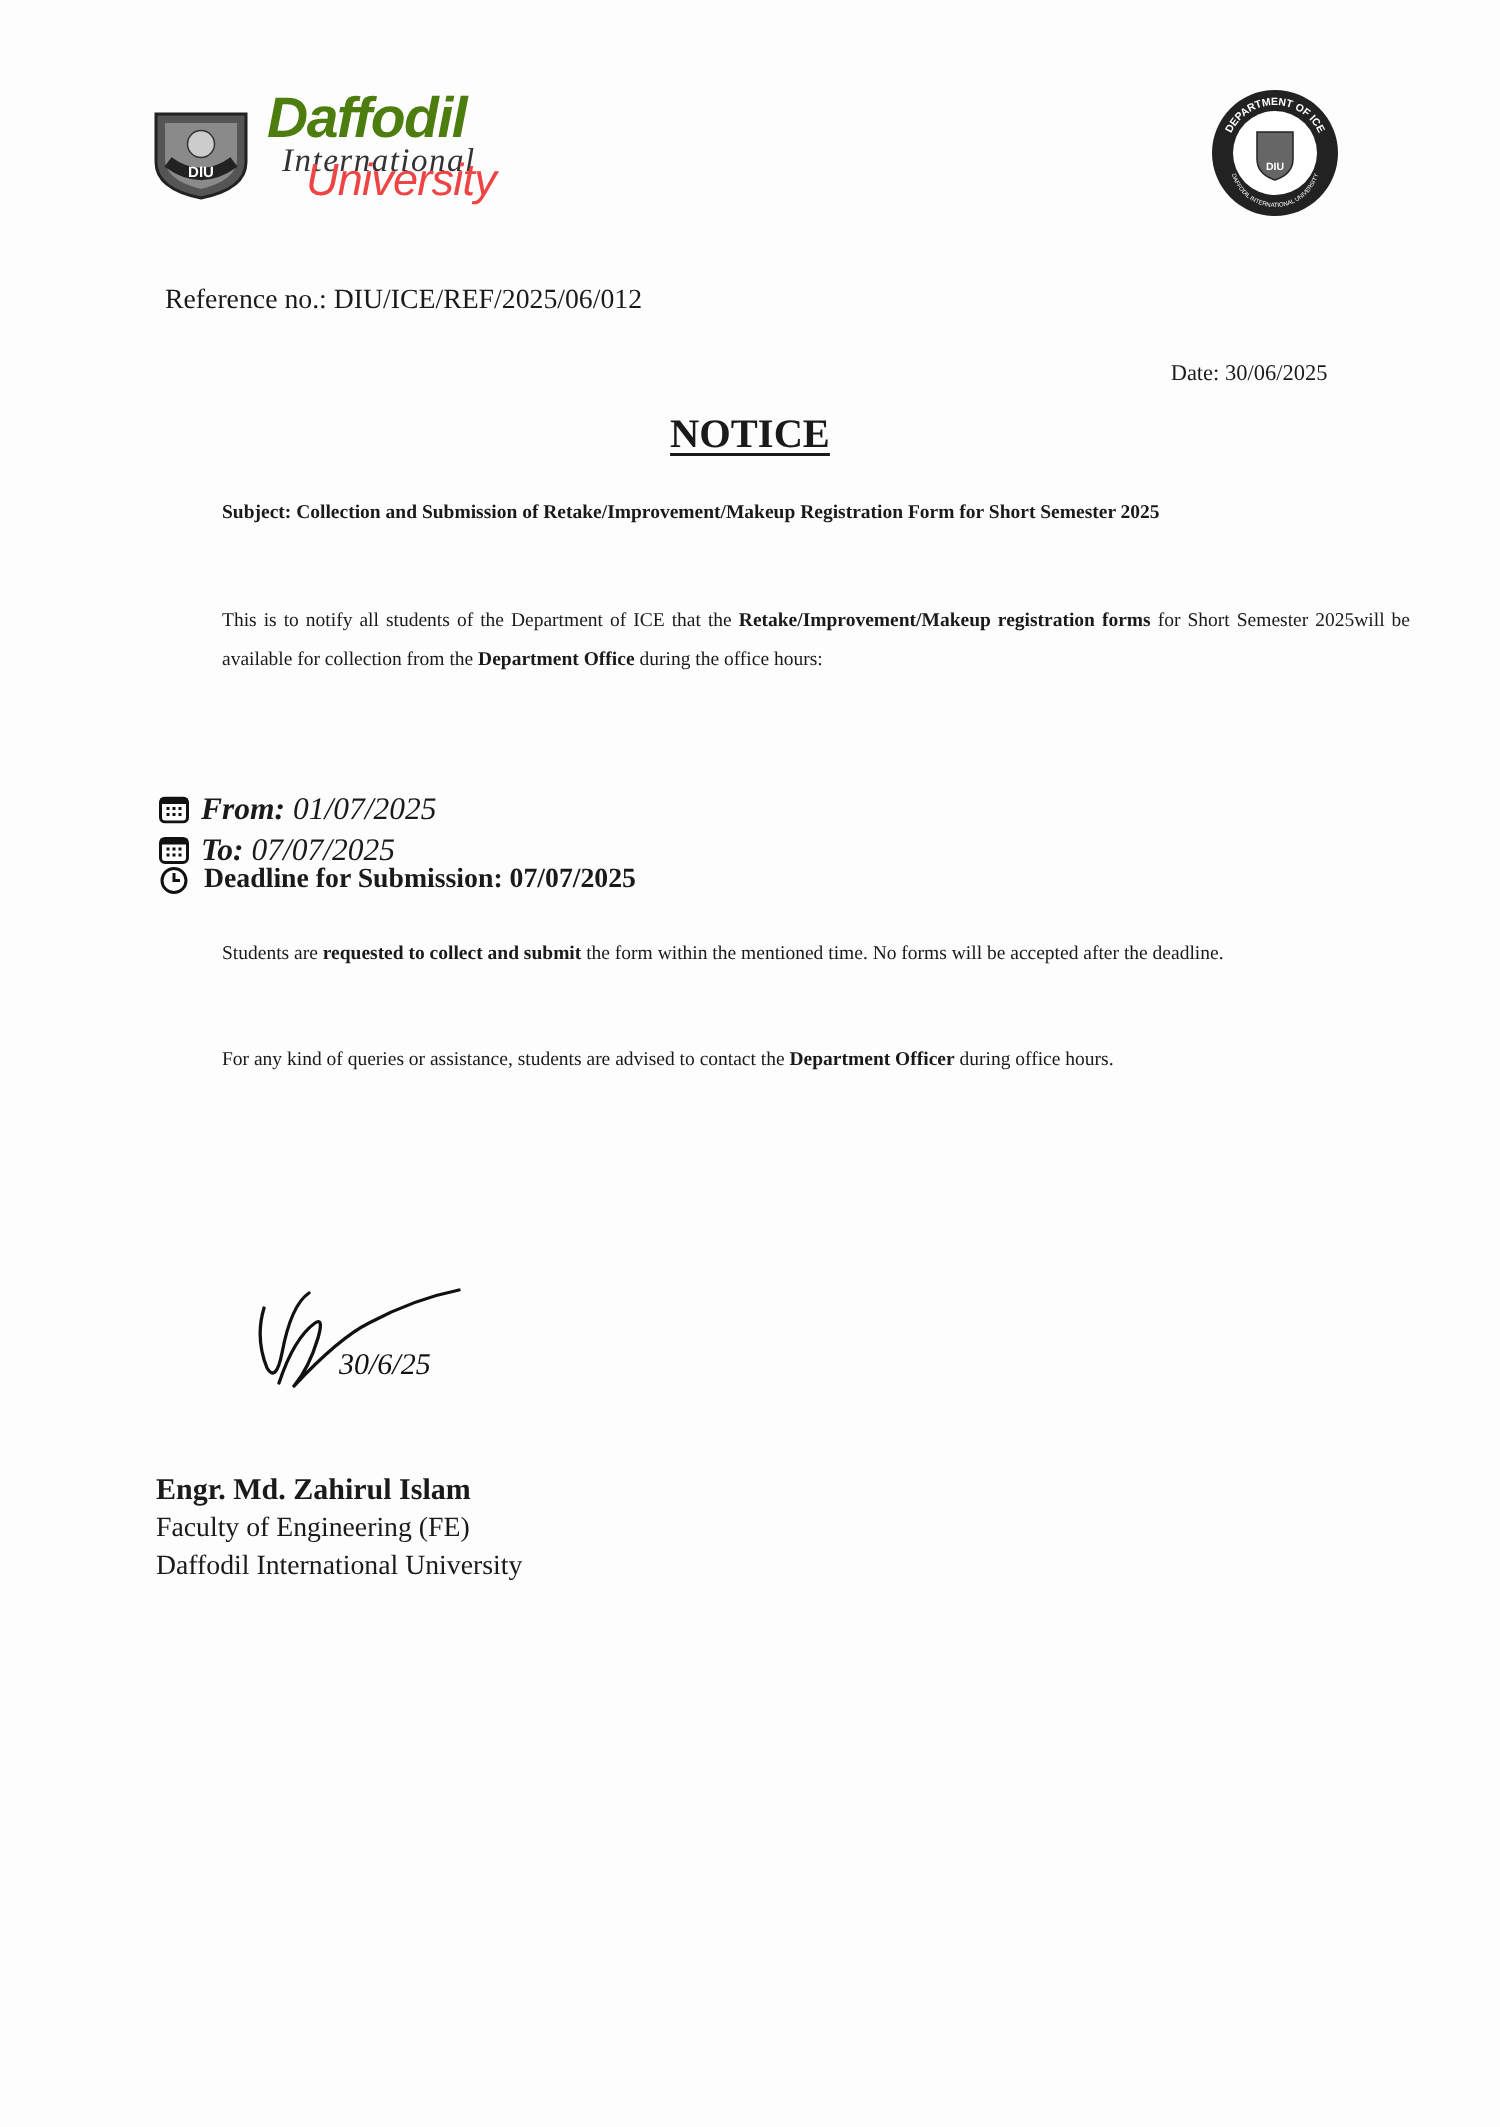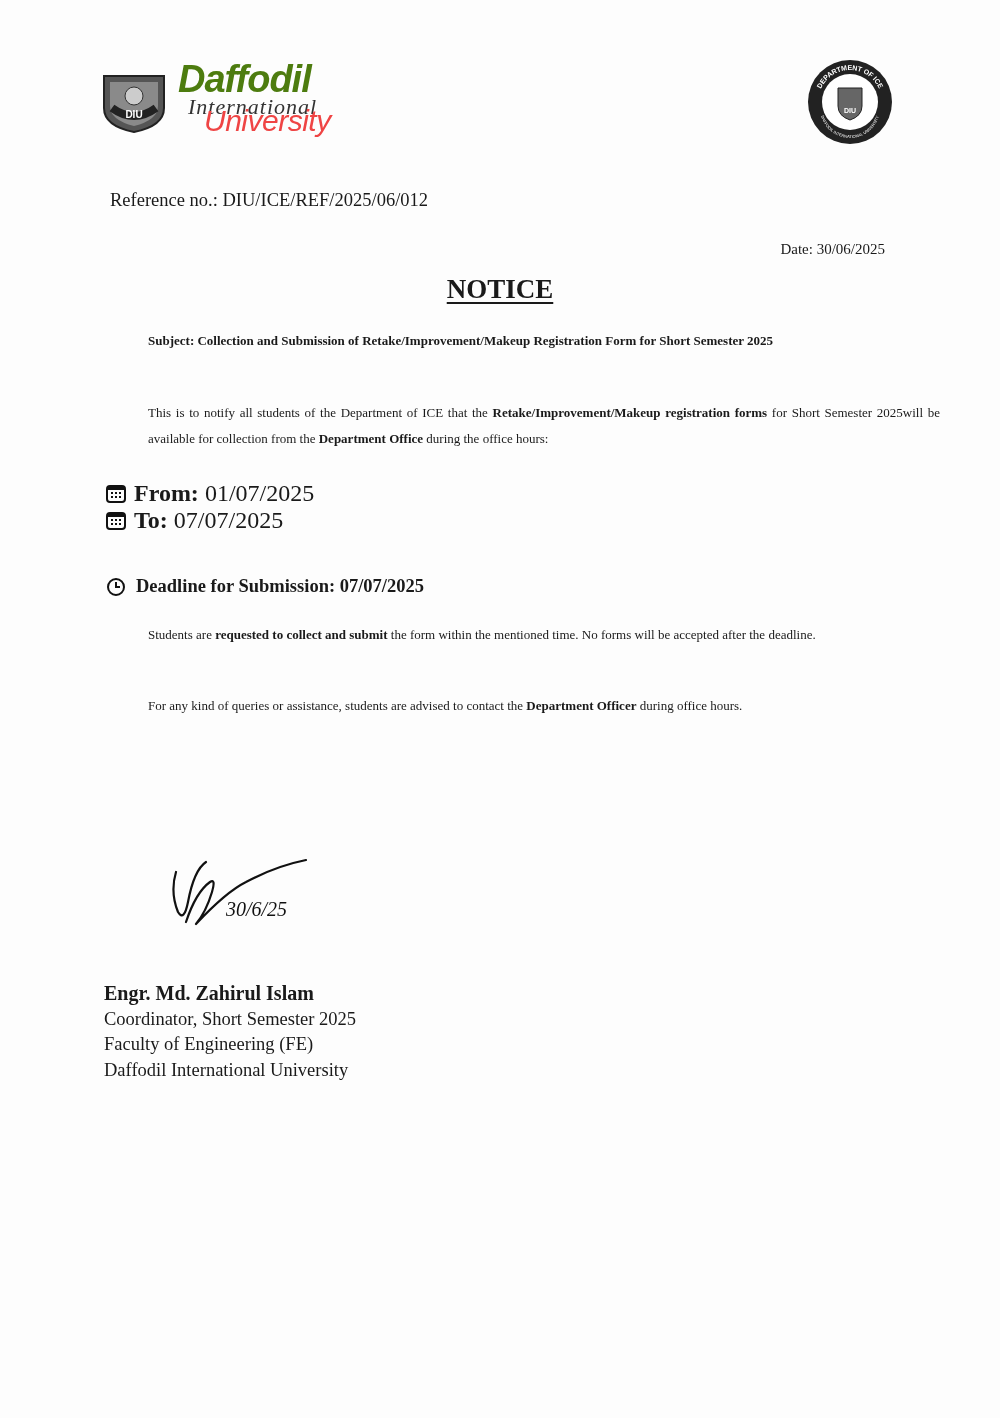--- a/index.html
+++ b/index.html
@@ -11,21 +11,21 @@
   .logo .brand1 { position:absolute; left:78px; top:0; font-family:"Liberation Sans", sans-serif; font-weight:bold; font-style:italic; font-size:38px; color:#4d7c0f; letter-spacing:-1px; }
   .logo .brand2 { position:absolute; left:88px; top:36px; font-family:"Liberation Serif", serif; font-style:italic; font-size:22px; color:#333; letter-spacing:1px; }
   .logo .brand3 { position:absolute; left:104px; top:46px; font-family:"Liberation Sans", sans-serif; font-weight:normal; font-style:italic; font-size:30px; color:#ef4444; letter-spacing:-0.5px; }
   .seal { left:806px; top:58px; width:88px; height:88px; }
   .ref { left:110px; top:190px; font-size:18.5px; }
   .date { right:115px; top:201px; font-size:15px;margin-top:40px; }
   .title { left:0; width:1000px; top:274px; text-align:center; font-weight:bold; font-size:27px; text-decoration:underline; text-underline-offset:4px; }
   .para { left:104px; width:792px; font-size:13px; line-height:26px; text-align:justify;margin-left:44px; }
   .subject { top:328px; font-weight:bold; text-align:left; }
   .intro { top:400px; }
-  .dates { left:106px; top:480px; font-size:24px; line-height:27px; }
+  .dates { left:106px; top:526px; font-size:21px; line-height:27px;font-style:italic; }
   .dates .row { display:flex; align-items:center; }
   .icon-cal { display:inline-block; width:20px; height:18px; margin-right:8px; }
   .deadline { left:106px; top:576px; font-size:18.5px; font-weight:bold; display:flex; align-items:center; }
   .p3 { top:622px; }
   .p4 { top:693px; }
   .sig { left:166px; top:852px; width:150px; height:80px; }
   .signer { left:104px; top:981px; font-size:18.5px; line-height:25.5px; }
   .signer .name { font-weight:bold; font-size:20px; }
   b { font-weight:bold; }
 </style>
@@ -118,16 +118,15 @@
   <span>For any kind of queries or assistance, students are advised to contact the </span><b>Department Officer</b><span> during office hours.</span>
 </div>
 
 <svg class="abs sig" viewBox="0 0 150 80">
   <path d="M10 20 Q4 40 12 60 Q18 70 22 50 Q28 18 40 10 M20 70 Q30 40 44 30 Q50 26 46 40 Q40 60 30 72 M30 72 Q60 40 80 30 Q110 14 140 8" fill="none" stroke="#111" stroke-width="2.2" stroke-linecap="round"></path>
   <text x="60" y="64" font-size="20" font-family="Liberation Serif, serif" font-style="italic" fill="#111">30/6/25</text>
 </svg>
 
 <div class="abs signer">
   <div class="name">Engr. Md. Zahirul Islam</div>
-  <div>Coordinator, Short Semester 2025</div>
   <div>Faculty of Engineering (FE)</div>
   <div>Daffodil International University</div>
 </div>
 
 </body></html>

